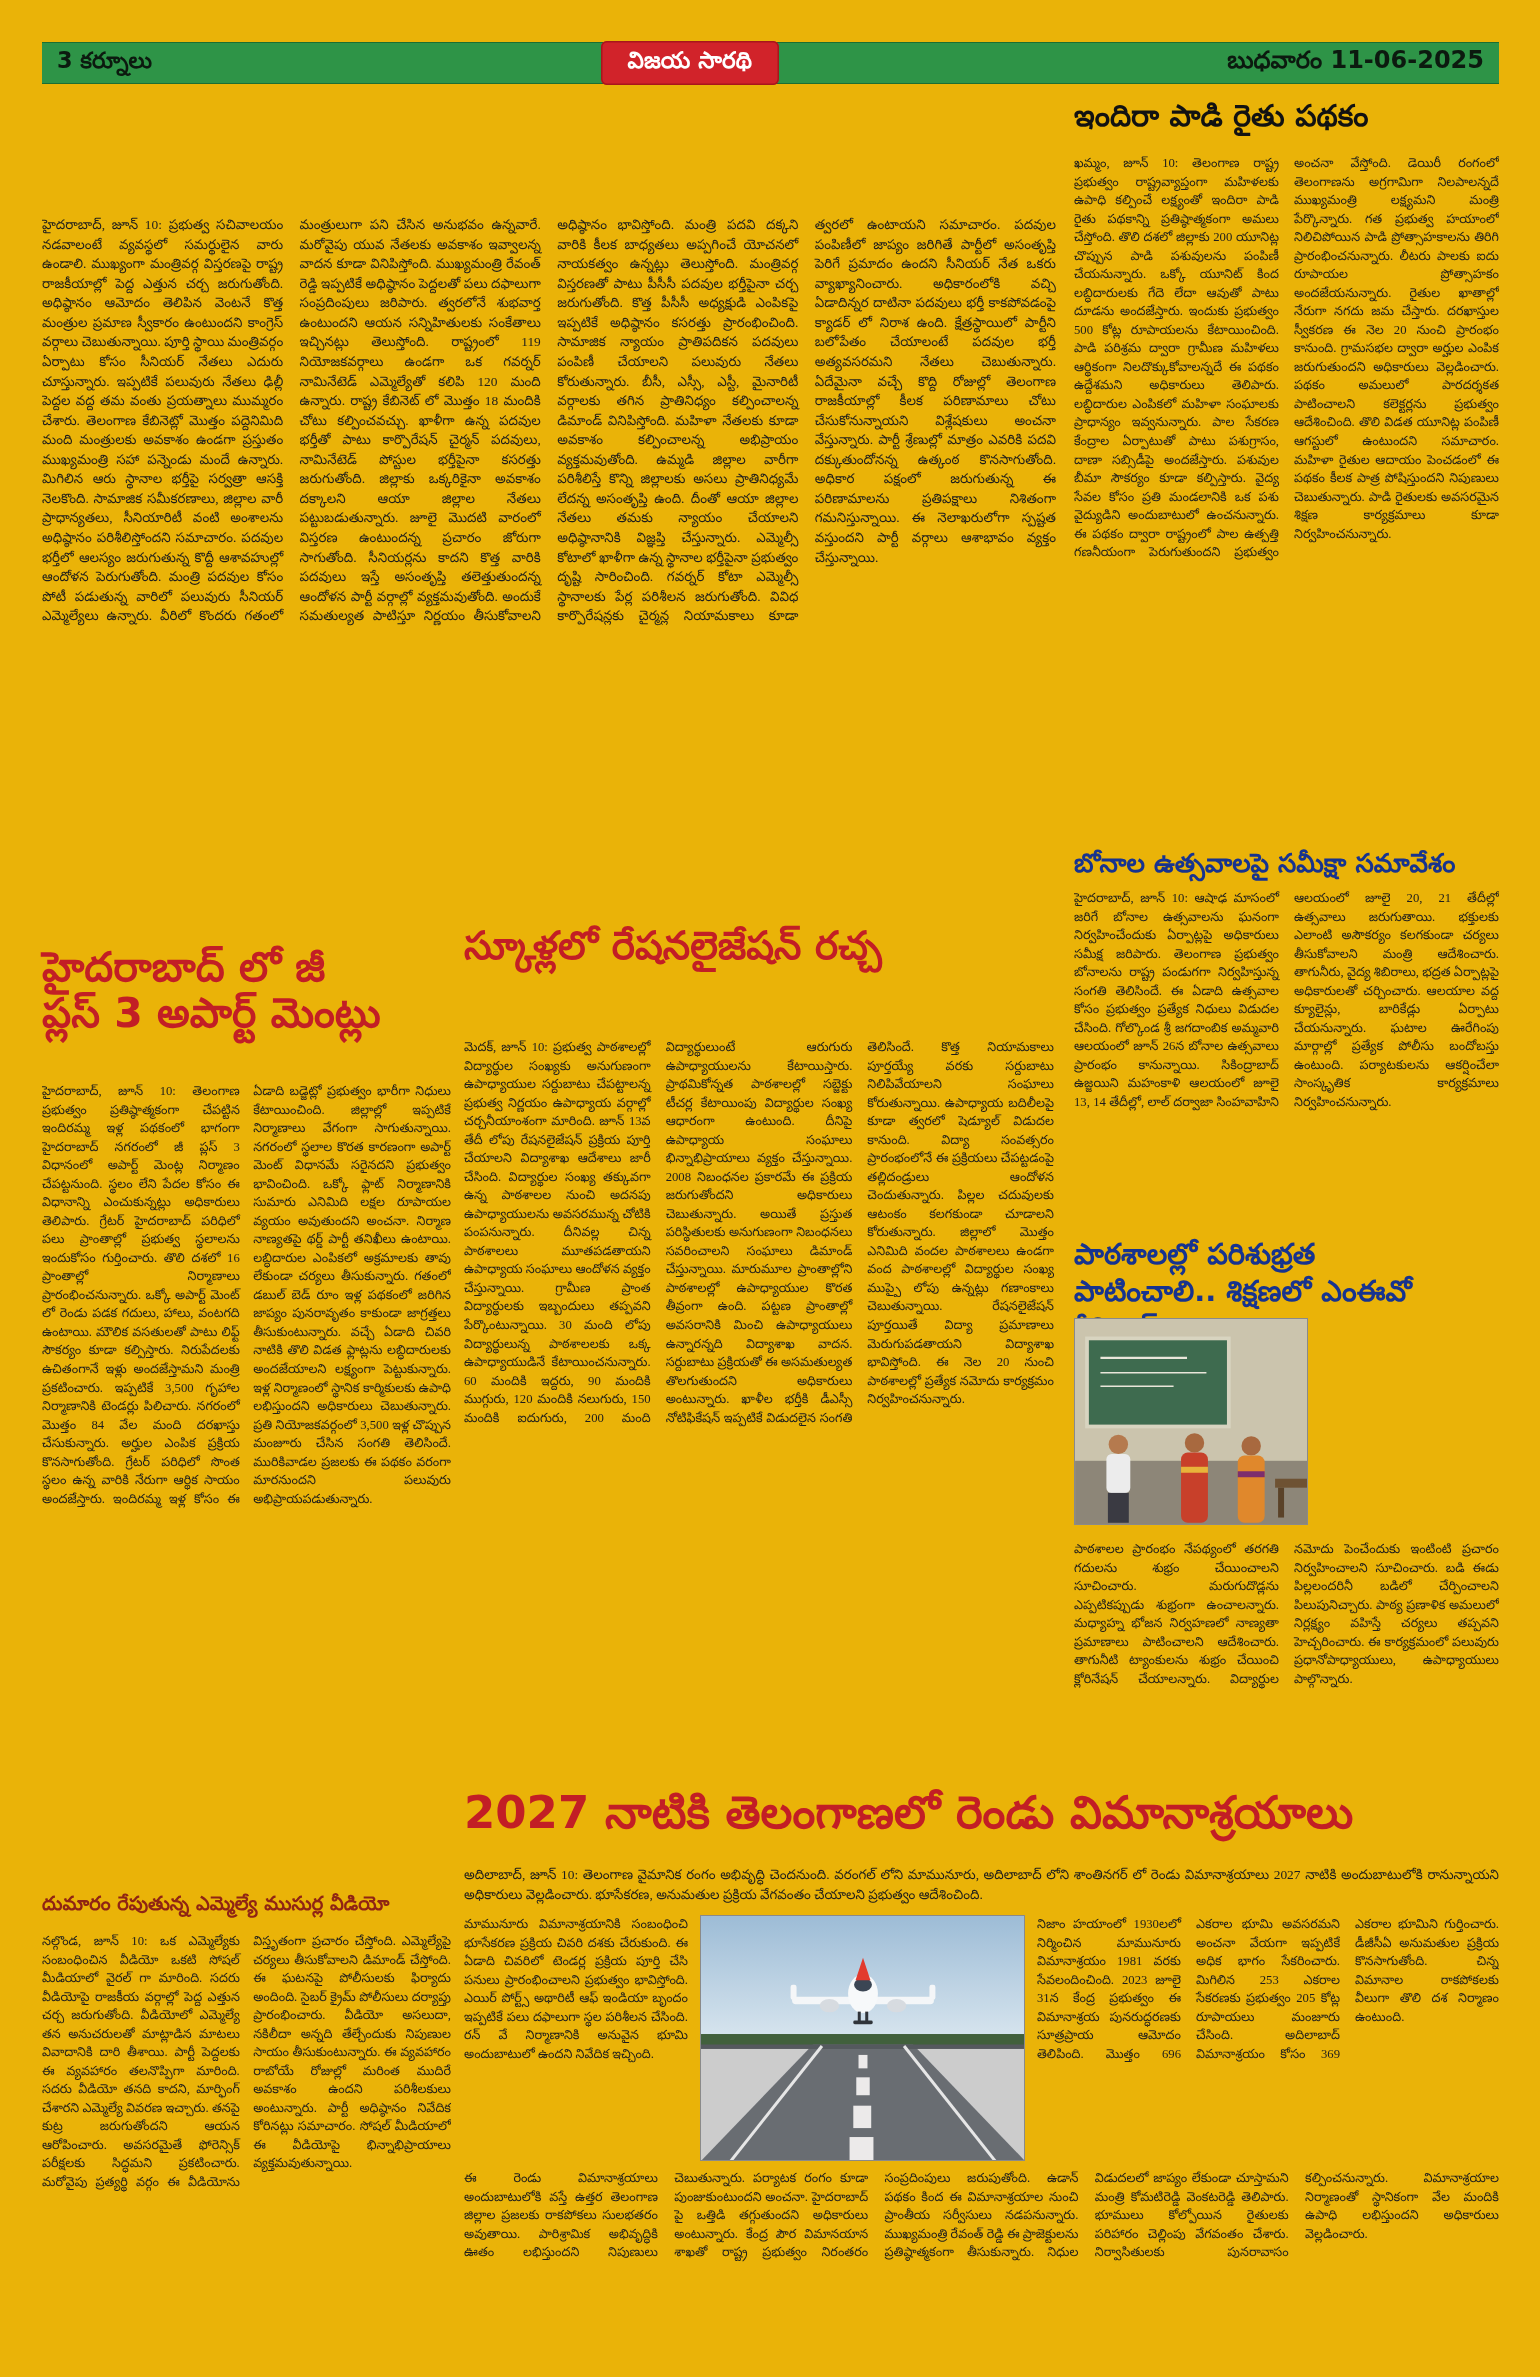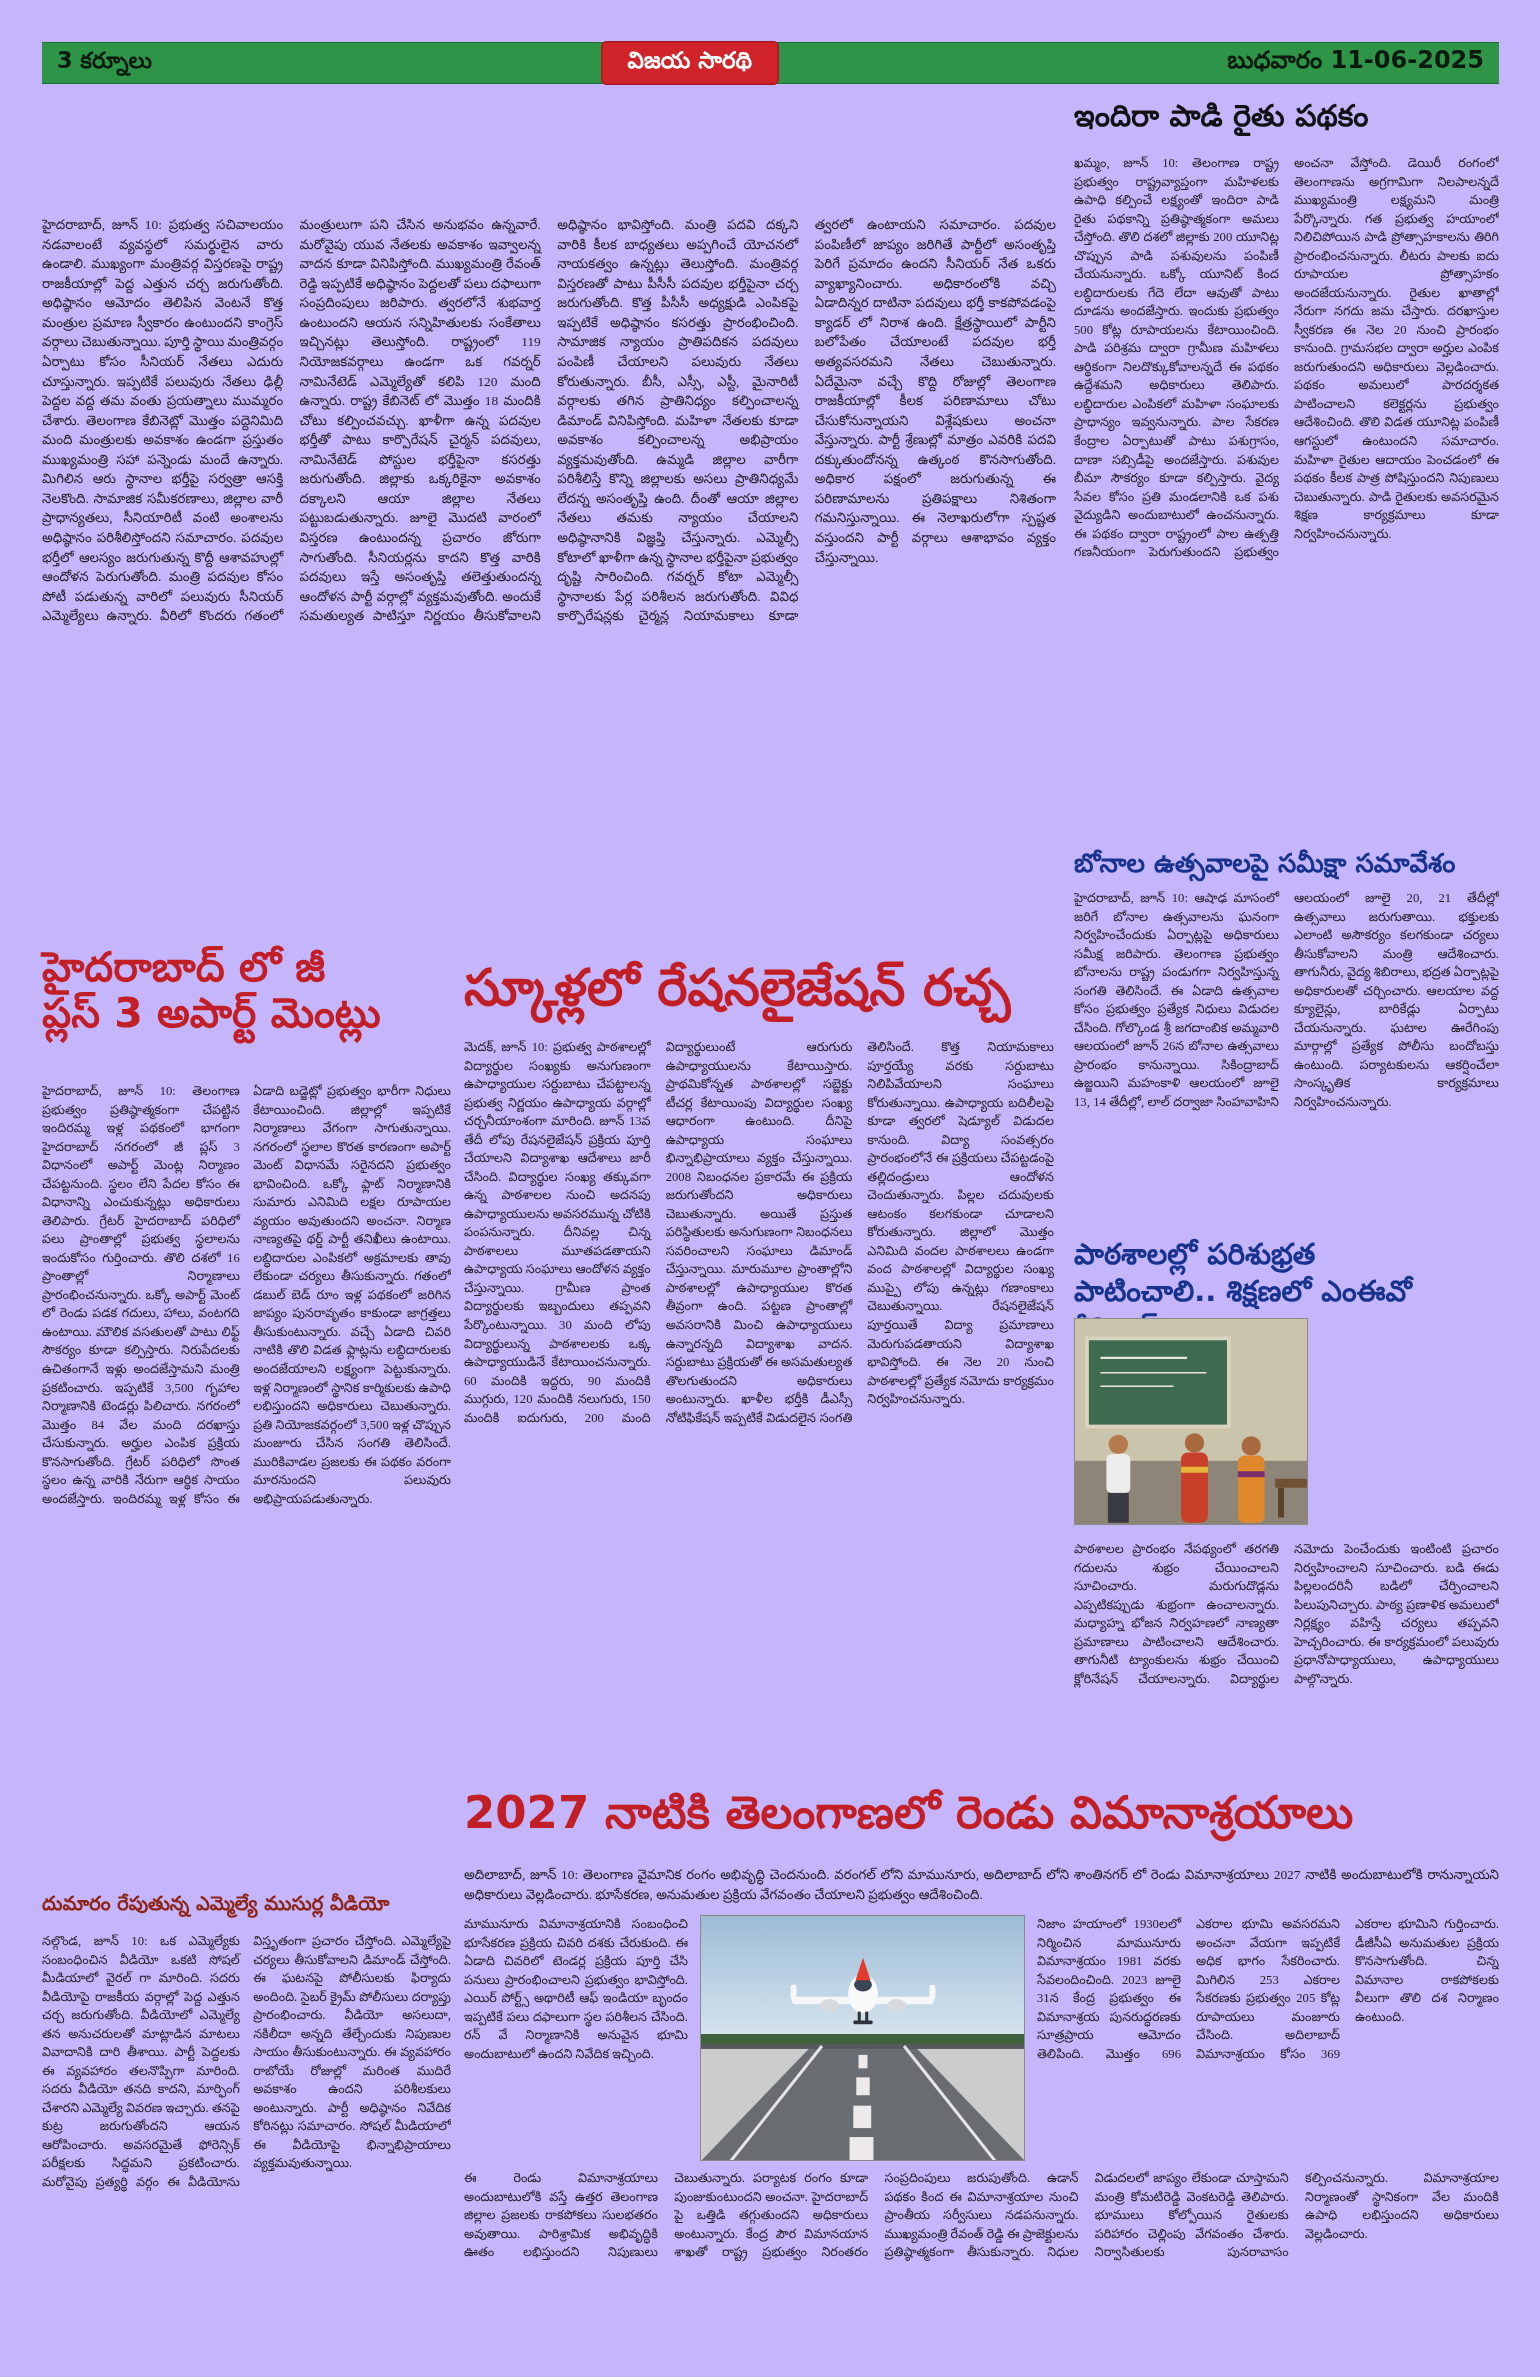--- a/index.html
+++ b/index.html
@@ -1,19 +1,19 @@
 <!DOCTYPE html>
 <html style="font-size:12px"><head>
 <meta charset="utf-8">
 <style>
   * { margin:0; padding:0; box-sizing:border-box; }
   html,body { background:#e9e8e3; }
   .page {
     position:relative; width:1541px; height:2377px; margin:0 auto;
-    background:#c4b5fd; color:#1a1a1a; overflow:hidden;
+    background:#eab308; color:#1a1a1a; overflow:hidden;
     font-family:"Liberation Serif","DejaVu Serif",serif;
   }
   .abs { position:absolute; }
   .topbar {
     display:flex; align-items:center; justify-content:space-between;
     background:#2e9447; border-top:1.5px solid #1d6e32; border-bottom:1.5px solid #1d6e32;
     padding:0 15px;
   }
   .edition { font-family:"DejaVu Sans",sans-serif; font-weight:bold; font-size:22.4px; color:#0c1a0f; }
   .masthead {
@@ -91,21 +91,21 @@
 
   <div class="abs h-red" style="left:42px; top:945px; width:409px; height:121px; font-size:41px;">
     <div>హైదరాబాద్ లో జీ</div>
     <div>ప్లస్ 3 అపార్ట్ మెంట్లు</div>
   </div>
   <div class="abs body-text cols-2" style="left:42px; top:1082px; width:409px; height:789px; font-size:12.7px; column-gap:13.4px;">హైదరాబాద్, జూన్ 10: తెలంగాణ ప్రభుత్వం ప్రతిష్ఠాత్మకంగా చేపట్టిన ఇందిరమ్మ ఇళ్ల పథకంలో భాగంగా హైదరాబాద్ నగరంలో జీ ప్లస్ 3 విధానంలో అపార్ట్ మెంట్ల నిర్మాణం చేపట్టనుంది. స్థలం లేని పేదల కోసం ఈ విధానాన్ని ఎంచుకున్నట్లు అధికారులు తెలిపారు. గ్రేటర్ హైదరాబాద్ పరిధిలో పలు ప్రాంతాల్లో ప్రభుత్వ స్థలాలను ఇందుకోసం గుర్తించారు. తొలి దశలో 16 ప్రాంతాల్లో నిర్మాణాలు ప్రారంభించనున్నారు. ఒక్కో అపార్ట్ మెంట్ లో రెండు పడక గదులు, హాలు, వంటగది ఉంటాయి. మౌలిక వసతులతో పాటు లిఫ్ట్ సౌకర్యం కూడా కల్పిస్తారు. నిరుపేదలకు ఉచితంగానే ఇళ్లు అందజేస్తామని మంత్రి ప్రకటించారు. ఇప్పటికే 3,500 గృహాల నిర్మాణానికి టెండర్లు పిలిచారు. నగరంలో మొత్తం 84 వేల మంది దరఖాస్తు చేసుకున్నారు. అర్హుల ఎంపిక ప్రక్రియ కొనసాగుతోంది. గ్రేటర్ పరిధిలో సొంత స్థలం ఉన్న వారికి నేరుగా ఆర్థిక సాయం అందజేస్తారు. ఇందిరమ్మ ఇళ్ల కోసం ఈ ఏడాది బడ్జెట్లో ప్రభుత్వం భారీగా నిధులు కేటాయించింది. జిల్లాల్లో ఇప్పటికే నిర్మాణాలు వేగంగా సాగుతున్నాయి. నగరంలో స్థలాల కొరత కారణంగా అపార్ట్ మెంట్ విధానమే సరైనదని ప్రభుత్వం భావించింది. ఒక్కో ఫ్లాట్ నిర్మాణానికి సుమారు ఎనిమిది లక్షల రూపాయల వ్యయం అవుతుందని అంచనా. నిర్మాణ నాణ్యతపై థర్డ్ పార్టీ తనిఖీలు ఉంటాయి. లబ్ధిదారుల ఎంపికలో అక్రమాలకు తావు లేకుండా చర్యలు తీసుకున్నారు. గతంలో డబుల్ బెడ్ రూం ఇళ్ల పథకంలో జరిగిన జాప్యం పునరావృతం కాకుండా జాగ్రత్తలు తీసుకుంటున్నారు. వచ్చే ఏడాది చివరి నాటికి తొలి విడత ఫ్లాట్లను లబ్ధిదారులకు అందజేయాలని లక్ష్యంగా పెట్టుకున్నారు. ఇళ్ల నిర్మాణంలో స్థానిక కార్మికులకు ఉపాధి లభిస్తుందని అధికారులు చెబుతున్నారు. ప్రతి నియోజకవర్గంలో 3,500 ఇళ్ల చొప్పున మంజూరు చేసిన సంగతి తెలిసిందే. మురికివాడల ప్రజలకు ఈ పథకం వరంగా మారనుందని పలువురు అభిప్రాయపడుతున్నారు.</div>
 
   <div class="abs h-maroon" style="left:42px; top:1892px; width:409px; height:33px; font-size:19.4px;">దుమారం రేపుతున్న ఎమ్మెల్యే ముసుర్ల వీడియో</div>
   <div class="abs body-text cols-2" style="left:42px; top:1932px; width:409px; height:425px; font-size:12.7px; column-gap:13.4px;">నల్గొండ, జూన్ 10: ఒక ఎమ్మెల్యేకు సంబంధించిన వీడియో ఒకటి సోషల్ మీడియాలో వైరల్ గా మారింది. సదరు వీడియోపై రాజకీయ వర్గాల్లో పెద్ద ఎత్తున చర్చ జరుగుతోంది. వీడియోలో ఎమ్మెల్యే తన అనుచరులతో మాట్లాడిన మాటలు వివాదానికి దారి తీశాయి. పార్టీ పెద్దలకు ఈ వ్యవహారం తలనొప్పిగా మారింది. సదరు వీడియో తనది కాదని, మార్ఫింగ్ చేశారని ఎమ్మెల్యే వివరణ ఇచ్చారు. తనపై కుట్ర జరుగుతోందని ఆయన ఆరోపించారు. అవసరమైతే ఫోరెన్సిక్ పరీక్షలకు సిద్ధమని ప్రకటించారు. మరోవైపు ప్రత్యర్థి వర్గం ఈ వీడియోను విస్తృతంగా ప్రచారం చేస్తోంది. ఎమ్మెల్యేపై చర్యలు తీసుకోవాలని డిమాండ్ చేస్తోంది. ఈ ఘటనపై పోలీసులకు ఫిర్యాదు అందింది. సైబర్ క్రైమ్ పోలీసులు దర్యాప్తు ప్రారంభించారు. వీడియో అసలుదా, నకిలీదా అన్నది తేల్చేందుకు నిపుణుల సాయం తీసుకుంటున్నారు. ఈ వ్యవహారం రాబోయే రోజుల్లో మరింత ముదిరే అవకాశం ఉందని పరిశీలకులు అంటున్నారు. పార్టీ అధిష్ఠానం నివేదిక కోరినట్లు సమాచారం. సోషల్ మీడియాలో ఈ వీడియోపై భిన్నాభిప్రాయాలు వ్యక్తమవుతున్నాయి.</div>
 
-  <div class="abs h-red center" style="left:464px; top:959px; width:590px; height:61px; font-size:51px;">స్కూళ్లలో రేషనలైజేషన్ రచ్చ</div>
+  <div class="abs h-red center" style="left:464px; top:924px; width:590px; height:61px; font-size:39px;">స్కూళ్లలో రేషనలైజేషన్ రచ్చ</div>
   <div class="abs body-text cols-3" style="left:464px; top:1038px; width:590px; height:737px; font-size:12.7px;">మెదక్, జూన్ 10: ప్రభుత్వ పాఠశాలల్లో విద్యార్థుల సంఖ్యకు అనుగుణంగా ఉపాధ్యాయుల సర్దుబాటు చేపట్టాలన్న ప్రభుత్వ నిర్ణయం ఉపాధ్యాయ వర్గాల్లో చర్చనీయాంశంగా మారింది. జూన్ 13వ తేదీ లోపు రేషనలైజేషన్ ప్రక్రియ పూర్తి చేయాలని విద్యాశాఖ ఆదేశాలు జారీ చేసింది. విద్యార్థుల సంఖ్య తక్కువగా ఉన్న పాఠశాలల నుంచి అదనపు ఉపాధ్యాయులను అవసరమున్న చోటికి పంపనున్నారు. దీనివల్ల చిన్న పాఠశాలలు మూతపడతాయని ఉపాధ్యాయ సంఘాలు ఆందోళన వ్యక్తం చేస్తున్నాయి. గ్రామీణ ప్రాంత విద్యార్థులకు ఇబ్బందులు తప్పవని పేర్కొంటున్నాయి. 30 మంది లోపు విద్యార్థులున్న పాఠశాలలకు ఒక్క ఉపాధ్యాయుడినే కేటాయించనున్నారు. 60 మందికి ఇద్దరు, 90 మందికి ముగ్గురు, 120 మందికి నలుగురు, 150 మందికి ఐదుగురు, 200 మంది విద్యార్థులుంటే ఆరుగురు ఉపాధ్యాయులను కేటాయిస్తారు. ప్రాథమికోన్నత పాఠశాలల్లో సబ్జెక్టు టీచర్ల కేటాయింపు విద్యార్థుల సంఖ్య ఆధారంగా ఉంటుంది. దీనిపై ఉపాధ్యాయ సంఘాలు భిన్నాభిప్రాయాలు వ్యక్తం చేస్తున్నాయి. 2008 నిబంధనల ప్రకారమే ఈ ప్రక్రియ జరుగుతోందని అధికారులు చెబుతున్నారు. అయితే ప్రస్తుత పరిస్థితులకు అనుగుణంగా నిబంధనలు సవరించాలని సంఘాలు డిమాండ్ చేస్తున్నాయి. మారుమూల ప్రాంతాల్లోని పాఠశాలల్లో ఉపాధ్యాయుల కొరత తీవ్రంగా ఉంది. పట్టణ ప్రాంతాల్లో అవసరానికి మించి ఉపాధ్యాయులు ఉన్నారన్నది విద్యాశాఖ వాదన. సర్దుబాటు ప్రక్రియతో ఈ అసమతుల్యత తొలగుతుందని అధికారులు అంటున్నారు. ఖాళీల భర్తీకి డీఎస్సీ నోటిఫికేషన్ ఇప్పటికే విడుదలైన సంగతి తెలిసిందే. కొత్త నియామకాలు పూర్తయ్యే వరకు సర్దుబాటు నిలిపివేయాలని సంఘాలు కోరుతున్నాయి. ఉపాధ్యాయ బదిలీలపై కూడా త్వరలో షెడ్యూల్ విడుదల కానుంది. విద్యా సంవత్సరం ప్రారంభంలోనే ఈ ప్రక్రియలు చేపట్టడంపై తల్లిదండ్రులు ఆందోళన చెందుతున్నారు. పిల్లల చదువులకు ఆటంకం కలగకుండా చూడాలని కోరుతున్నారు. జిల్లాలో మొత్తం ఎనిమిది వందల పాఠశాలలు ఉండగా వంద పాఠశాలల్లో విద్యార్థుల సంఖ్య ముప్పై లోపు ఉన్నట్లు గణాంకాలు చెబుతున్నాయి. రేషనలైజేషన్ పూర్తయితే విద్యా ప్రమాణాలు మెరుగుపడతాయని విద్యాశాఖ భావిస్తోంది. ఈ నెల 20 నుంచి పాఠశాలల్లో ప్రత్యేక నమోదు కార్యక్రమం నిర్వహించనున్నారు.</div>
 
   <div class="abs h-red center" style="left:464px; top:1788px; width:1035px; height:66px; font-size:45px;">2027 నాటికి తెలంగాణలో రెండు విమానాశ్రయాలు</div>
   <div class="abs body-text" style="left:464px; top:1865px; width:1035px; height:43px;">అదిలాబాద్, జూన్ 10: తెలంగాణ వైమానిక రంగం అభివృద్ధి చెందనుంది. వరంగల్ లోని మామునూరు, అదిలాబాద్ లోని శాంతినగర్ లో రెండు విమానాశ్రయాలు 2027 నాటికి అందుబాటులోకి రానున్నాయని అధికారులు వెల్లడించారు. భూసేకరణ, అనుమతుల ప్రక్రియ వేగవంతం చేయాలని ప్రభుత్వం ఆదేశించింది.</div>
   <div class="abs flexrow" style="left:464px; top:1915px; width:1035px; height:246px;">
     <div class="body-text" style="width:224px; height:246px; font-size:12.7px;">మామునూరు విమానాశ్రయానికి సంబంధించి భూసేకరణ ప్రక్రియ చివరి దశకు చేరుకుంది. ఈ ఏడాది చివరిలో టెండర్ల ప్రక్రియ పూర్తి చేసి పనులు ప్రారంభించాలని ప్రభుత్వం భావిస్తోంది. ఎయిర్ పోర్ట్స్ అథారిటీ ఆఫ్ ఇండియా బృందం ఇప్పటికే పలు దఫాలుగా స్థల పరిశీలన చేసింది. రన్ వే నిర్మాణానికి అనువైన భూమి అందుబాటులో ఉందని నివేదిక ఇచ్చింది.</div>
     <div class="photo" style="width:325px; height:246px;">
       <svg width="324" height="245" viewBox="0 0 434 328">
         <defs>
           <linearGradient id="sky" x1="0" y1="0" x2="0" y2="1">

